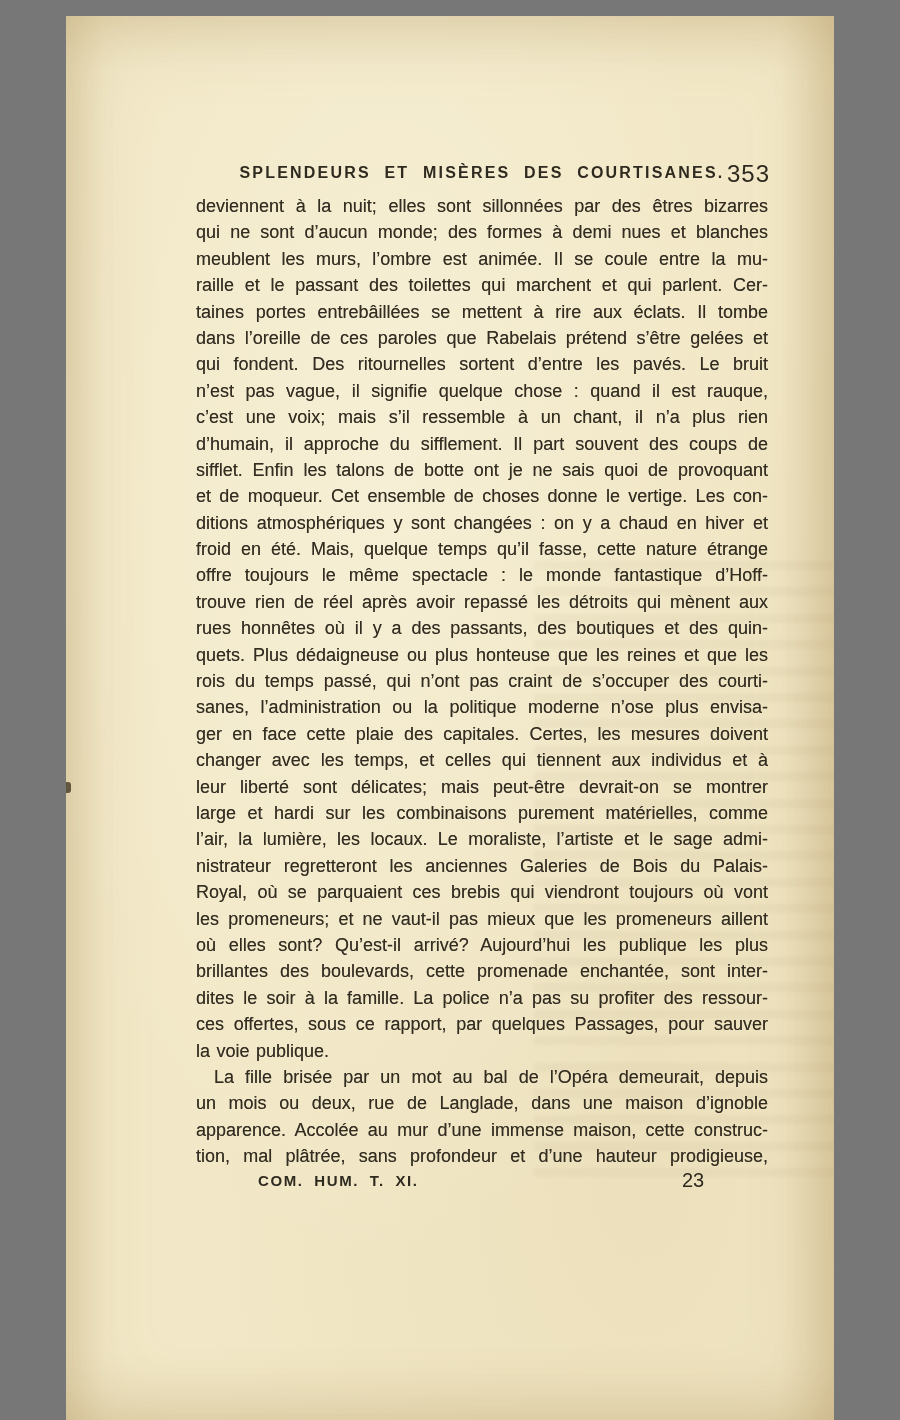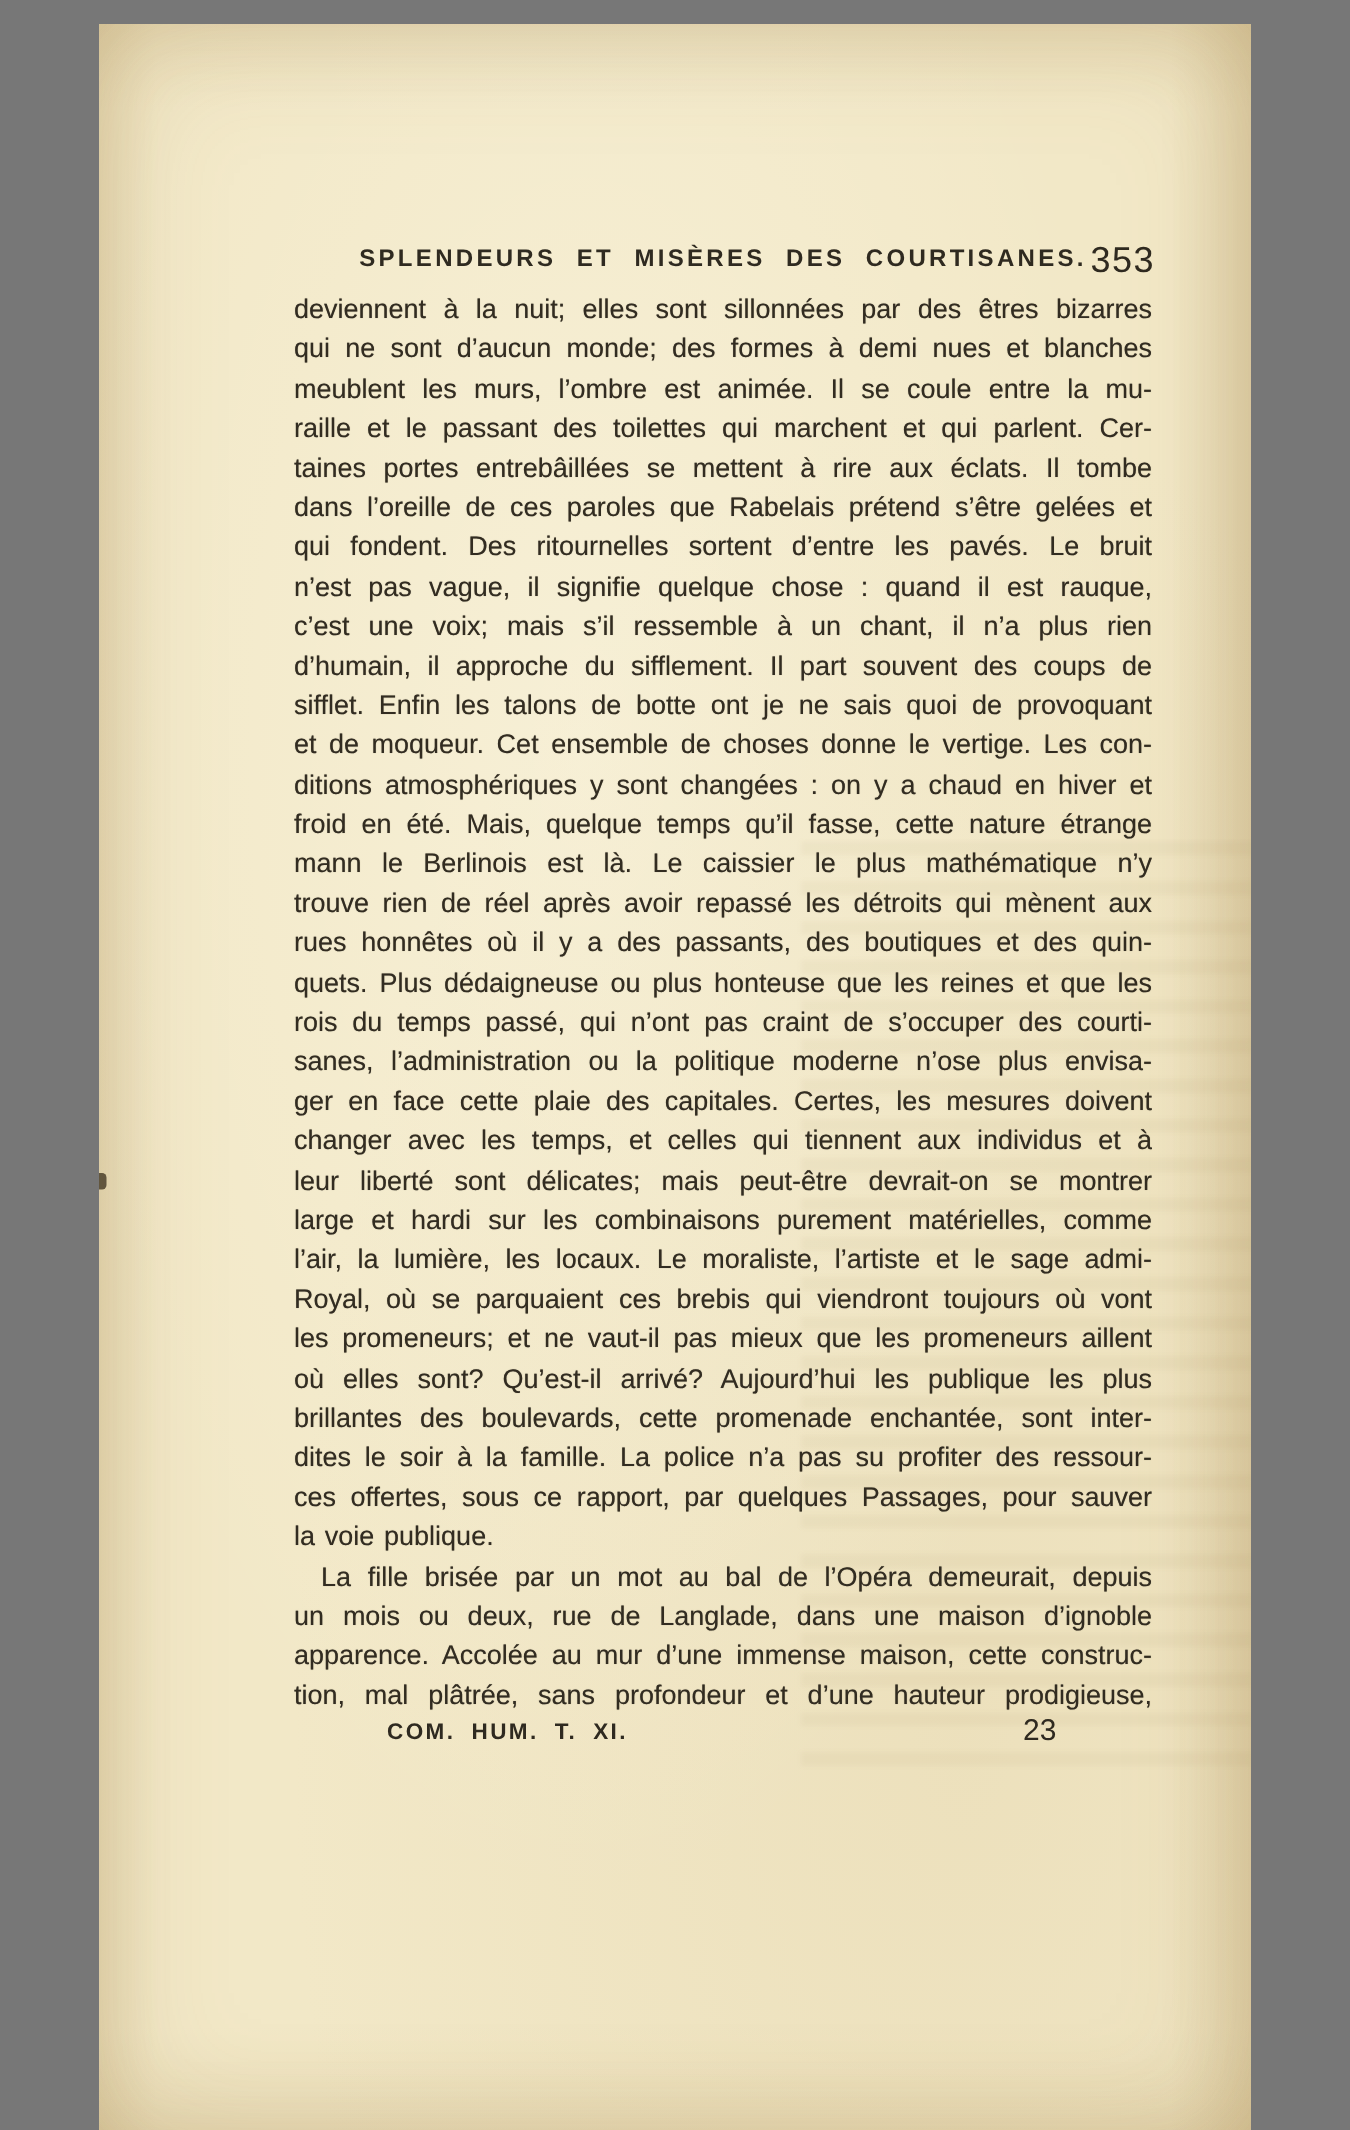--- a/index.html
+++ b/index.html
@@ -84,31 +84,32 @@
           <div class="line">taines portes entrebâillées se mettent à rire aux éclats. Il tombe</div>
           <div class="line">dans l’oreille de ces paroles que Rabelais prétend s’être gelées et</div>
           <div class="line">qui fondent. Des ritournelles sortent d’entre les pavés. Le bruit</div>
           <div class="line">n’est pas vague, il signifie quelque chose : quand il est rauque,</div>
           <div class="line">c’est une voix; mais s’il ressemble à un chant, il n’a plus rien</div>
           <div class="line">d’humain, il approche du sifflement. Il part souvent des coups de</div>
           <div class="line">sifflet. Enfin les talons de botte ont je ne sais quoi de provoquant</div>
           <div class="line">et de moqueur. Cet ensemble de choses donne le vertige. Les con-</div>
           <div class="line">ditions atmosphériques y sont changées : on y a chaud en hiver et</div>
           <div class="line">froid en été. Mais, quelque temps qu’il fasse, cette nature étrange</div>
-          <div class="line">mann le Berlinois est là. Le caissier le plus mathématique n’y</div>
+          <div class="line">offre toujours le même spectacle : le monde fantastique d’Hoff-</div>
           <div class="line">trouve rien de réel après avoir repassé les détroits qui mènent aux</div>
           <div class="line">rues honnêtes où il y a des passants, des boutiques et des quin-</div>
           <div class="line">quets. Plus dédaigneuse ou plus honteuse que les reines et que les</div>
           <div class="line">rois du temps passé, qui n’ont pas craint de s’occuper des courti-</div>
           <div class="line">sanes, l’administration ou la politique moderne n’ose plus envisa-</div>
           <div class="line">ger en face cette plaie des capitales. Certes, les mesures doivent</div>
           <div class="line">changer avec les temps, et celles qui tiennent aux individus et à</div>
           <div class="line">leur liberté sont délicates; mais peut-être devrait-on se montrer</div>
           <div class="line">large et hardi sur les combinaisons purement matérielles, comme</div>
           <div class="line">l’air, la lumière, les locaux. Le moraliste, l’artiste et le sage admi-</div>
+          <div class="line">nistrateur regretteront les anciennes Galeries de Bois du Palais-</div>
           <div class="line">Royal, où se parquaient ces brebis qui viendront toujours où vont</div>
           <div class="line">les promeneurs; et ne vaut-il pas mieux que les promeneurs aillent</div>
           <div class="line">où elles sont? Qu’est-il arrivé? Aujourd’hui les publique les plus</div>
           <div class="line">brillantes des boulevards, cette promenade enchantée, sont inter-</div>
           <div class="line">dites le soir à la famille. La police n’a pas su profiter des ressour-</div>
           <div class="line">ces offertes, sous ce rapport, par quelques Passages, pour sauver</div>
           <div class="line end">la voie publique.</div>
         </div>
         <div class="para">
           <div class="line indent">La fille brisée par un mot au bal de l’Opéra demeurait, depuis</div>

